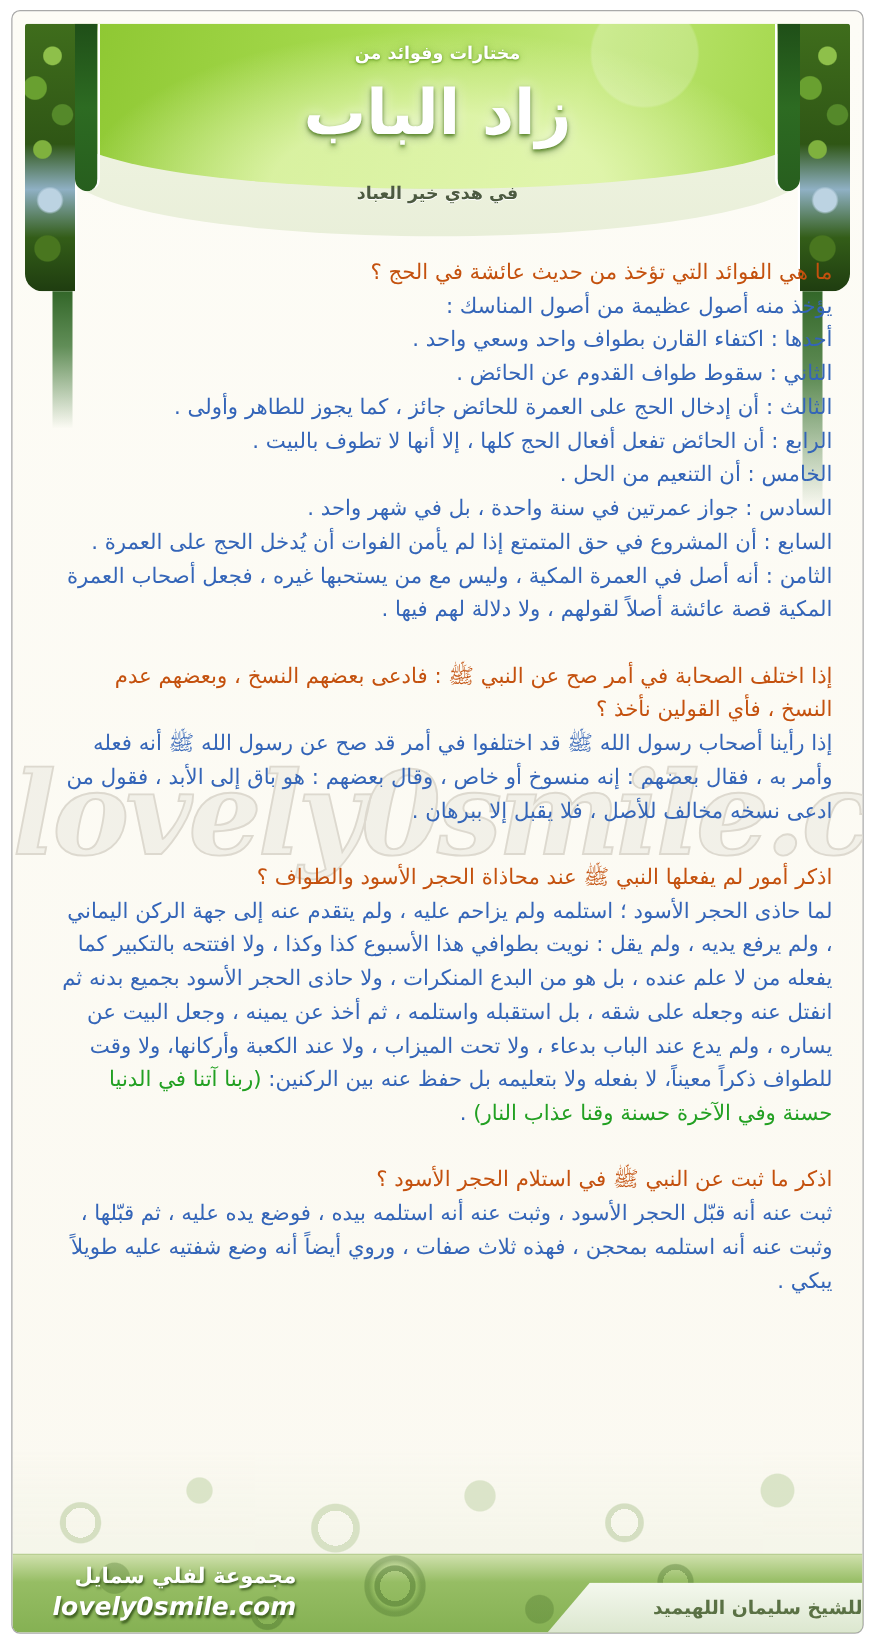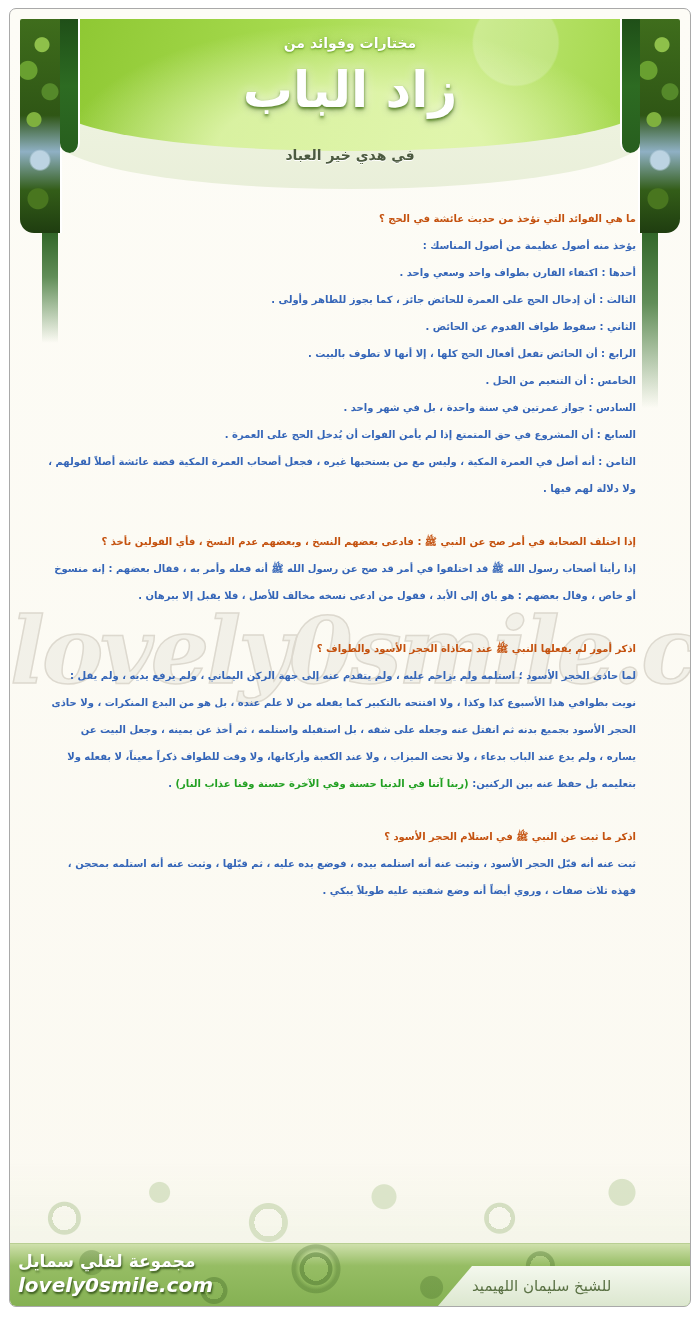--- a/index.html
+++ b/index.html
@@ -72,23 +72,23 @@
   
   .watermark{
     position:absolute;top:588px;left:0;right:0;text-align:center;z-index:0;
     font-family:"DejaVu Serif",serif;font-style:italic;font-weight:bold;
     font-size:92px;letter-spacing:-3px;
     color:rgba(231,228,219,.45);
     -webkit-text-stroke:1.5px #ddd9cf;
   }
   
   .content{
-    position:absolute;top:196px;right:54px;left:38px;z-index:2;
+    position:absolute;top:196px;right:24px;left:38px;z-index:2;
     direction:rtl;text-align:right;
-    font-size:10px;line-height:27px;font-weight:bold;color:#3465b8;
+    font-size:17px;line-height:27px;font-weight:normal;color:#3465b8;
   }
   .section{margin-bottom:26px;}
   .heading{color:#c4510e;}
   .quote{color:#22a022;}
   
   .ornament-fade{
     position:absolute;left:0;right:0;bottom:62px;height:86px;opacity:.30;z-index:1;
     background:
       radial-gradient(circle at 8% 70%, rgba(0,0,0,0) 0 12px, #7da355 12px 16px, rgba(0,0,0,0) 17px),
       radial-gradient(circle at 22% 40%, #8fb369 0 10px, rgba(0,0,0,0) 11px),
@@ -104,34 +104,34 @@
       radial-gradient(circle at 12% 30%, rgba(70,110,40,.30) 0 12px, rgba(0,0,0,0) 13px),
       radial-gradient(circle at 30% 75%, rgba(0,0,0,0) 0 9px, rgba(66,105,38,.38) 9px 13px, rgba(0,0,0,0) 14px),
       radial-gradient(circle at 45% 40%, rgba(0,0,0,0) 0 12px, rgba(60,100,35,.40) 12px 16px, rgba(0,0,0,0) 17px, rgba(60,100,35,.30) 21px 24px, rgba(0,0,0,0) 25px),
       radial-gradient(circle at 62% 70%, rgba(70,110,40,.32) 0 11px, rgba(0,0,0,0) 12px),
       radial-gradient(circle at 78% 35%, rgba(0,0,0,0) 0 10px, rgba(66,105,38,.34) 10px 14px, rgba(0,0,0,0) 15px),
       radial-gradient(circle at 92% 72%, rgba(70,110,40,.30) 0 12px, rgba(0,0,0,0) 13px),
       linear-gradient(#cfe0ac,#96bd64 35%,#85b153);
     border-top:1px solid #b9cf93;
   }
   .footer-left{
-    position:absolute;left:8px;top:5px;text-align:left;color:#ffffff;line-height:24px;
+    position:absolute;left:32px;top:5px;text-align:right;color:#ffffff;line-height:24px;
   }
   .footer-left .ar{font-size:17px;font-weight:bold;text-shadow:1px 2px 2px rgba(45,75,20,.85);}
   .footer-left .en{font-size:20px;font-weight:bold;font-style:italic;letter-spacing:0;
     text-shadow:1px 2px 2px rgba(45,75,20,.85);}
   .footer-tab{
     position:absolute;right:0;bottom:0;width:252px;height:40px;
     background:linear-gradient(#f4f8ee,#dce7cf);
     clip-path:polygon(34px 0,100% 0,100% 100%,0 100%);
     border-radius:10px 0 0 0;
   }
   .footer-tab-text{
     position:absolute;right:0;left:34px;top:0;height:40px;line-height:40px;
-    text-align:left;color:#5a7144;font-weight:normal;font-size:15px;direction:rtl;
+    text-align:right;color:#5a7144;font-weight:bold;font-size:15px;direction:rtl;
   }
 </style>
 </head>
 <body>
 
 <div class="card">
 
   <div class="hdr-sub-band"></div>
   <div class="hdr-green"></div>
   <div class="photo photo-left"></div>
@@ -145,22 +145,22 @@
   <div class="hdr-bottom-sub">في هدي خير العباد</div>
 
   <div class="watermark">lovely0smile.com</div>
 
   <div class="content">
 
     <div class="section">
       <div class="heading">ما هي الفوائد التي تؤخذ من حديث عائشة في الحج ؟</div>
       <div>يؤخذ منه أصول عظيمة من أصول المناسك :</div>
       <div>أحدها : اكتفاء القارن بطواف واحد وسعي واحد .</div>
+      <div>الثاني : سقوط طواف القدوم عن الحائض .</div>
       <div>الثالث : أن إدخال الحج على العمرة للحائض جائز ، كما يجوز للطاهر وأولى .</div>
-      <div>الثاني : سقوط طواف القدوم عن الحائض .</div>
       <div>الرابع : أن الحائض تفعل أفعال الحج كلها ، إلا أنها لا تطوف بالبيت .</div>
       <div>الخامس : أن التنعيم من الحل .</div>
       <div>السادس : جواز عمرتين في سنة واحدة ، بل في شهر واحد .</div>
       <div>السابع : أن المشروع في حق المتمتع إذا لم يأمن الفوات أن يُدخل الحج على العمرة .</div>
       <div>الثامن : أنه أصل في العمرة المكية ، وليس مع من يستحبها غيره ، فجعل أصحاب العمرة المكية قصة عائشة أصلاً لقولهم ، ولا دلالة لهم فيها .</div>
     </div>
 
     <div class="section">
       <div class="heading">إذا اختلف الصحابة في أمر صح عن النبي ﷺ : فادعى بعضهم النسخ ، وبعضهم عدم النسخ ، فأي القولين نأخذ ؟</div>
       <div>إذا رأينا أصحاب رسول الله ﷺ قد اختلفوا في أمر قد صح عن رسول الله ﷺ أنه فعله وأمر به ، فقال بعضهم : إنه منسوخ أو خاص ، وقال بعضهم : هو باق إلى الأبد ، فقول من ادعى نسخه مخالف للأصل ، فلا يقبل إلا ببرهان .</div>

